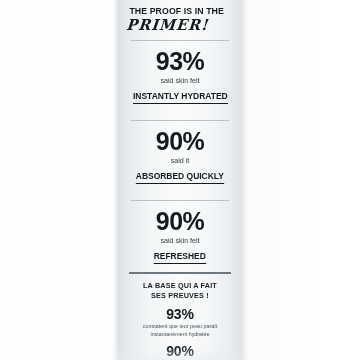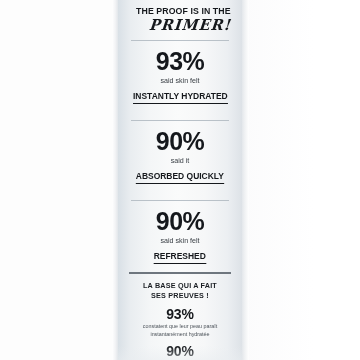--- a/index.html
+++ b/index.html
@@ -57,21 +57,21 @@
                 #eceff2 88%,
                 #dde2e7 100%);
     box-sizing: border-box;
     padding: 0 7px;
     color: #1e2227;
   }
 
   
   .header-block {
     padding-top: 5px;
-    text-align: right;
+    text-align: left;
   }
   .header-line1 {
     font-size: 9.5px;
     font-weight: bold;
     letter-spacing: 0.1px;
     line-height: 11px;
     color: #15181c;
     transform: scaleX(0.92);
     white-space: nowrap;
   }

